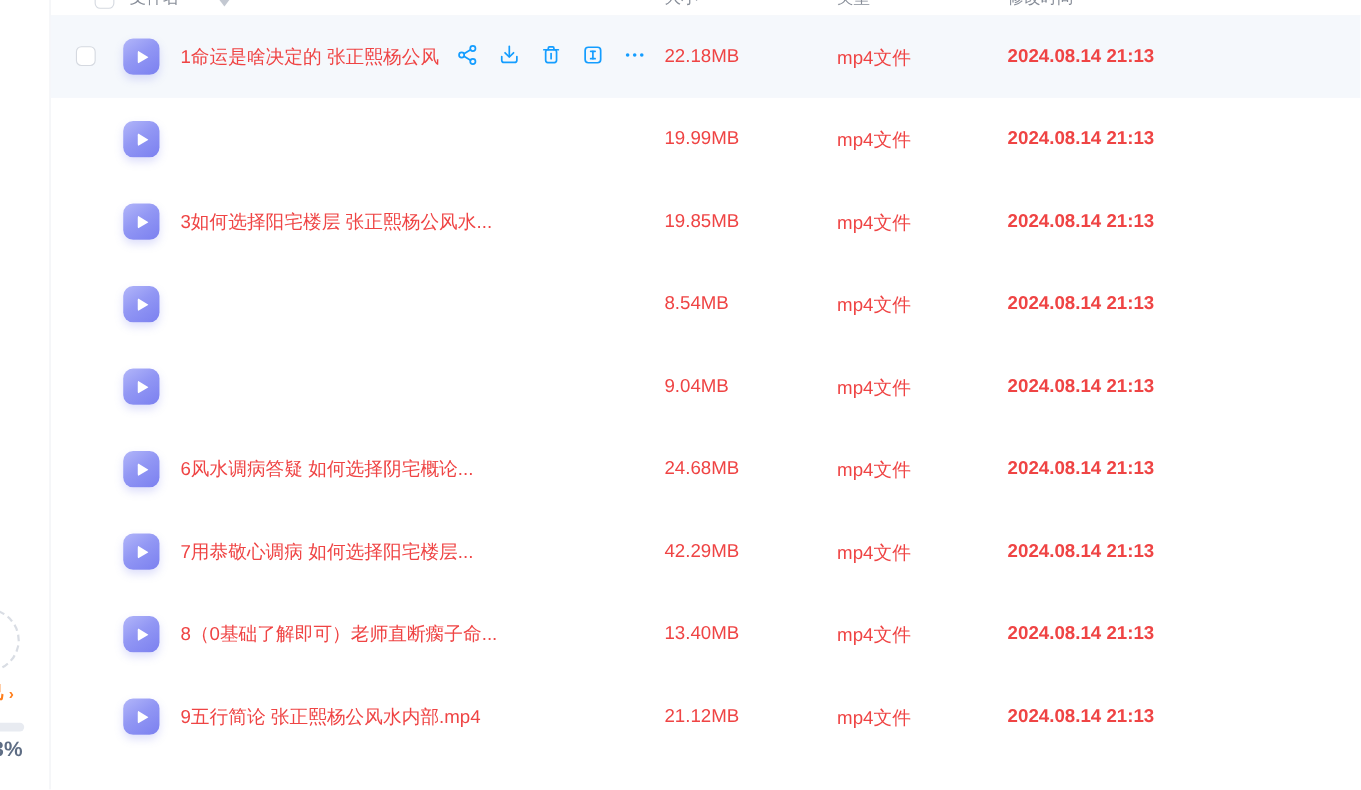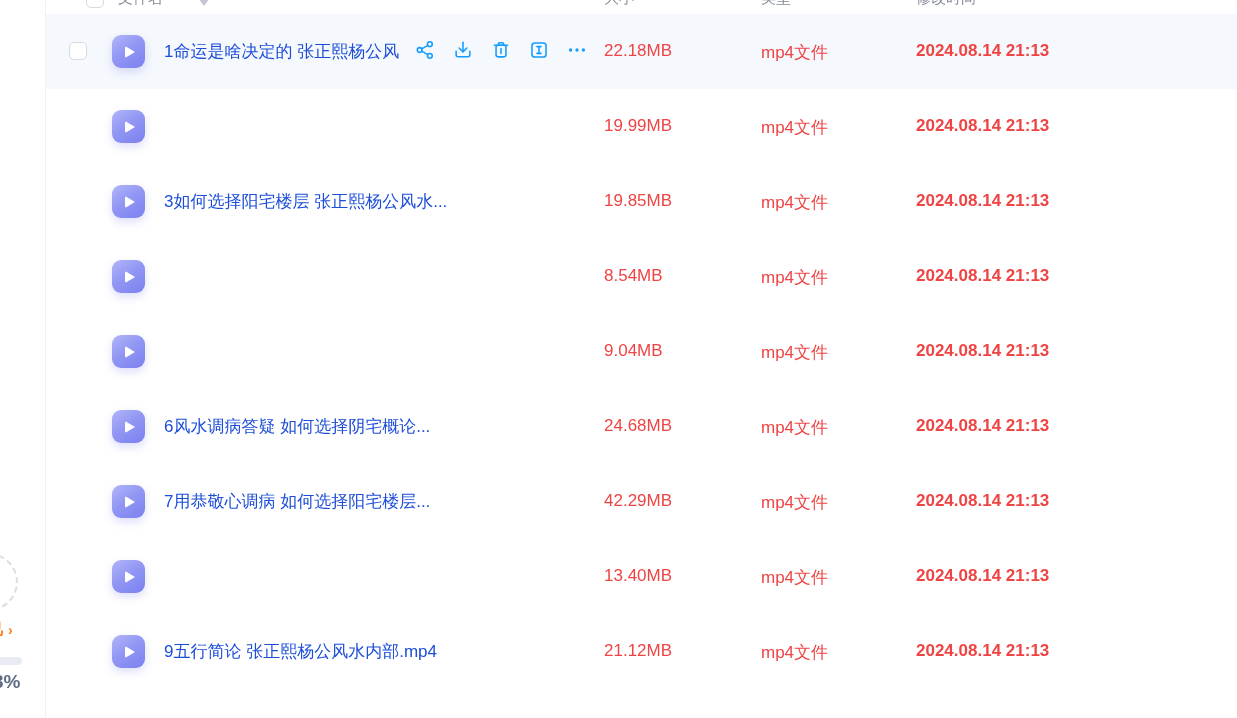--- a/index.html
+++ b/index.html
@@ -31,21 +31,21 @@
   .checkbox{position:absolute;left:23px;top:28px;width:18px;height:18px;border:1.5px solid #d5d9e0;border-radius:5px;background:#fff;box-sizing:border-box;cursor:pointer;}
   .file-icon{
     position:absolute;left:66px;top:21px;width:33px;height:33px;border-radius:9px;
     background:linear-gradient(145deg,#b2b6f9 0%,#9297f4 45%,#7b80f0 100%);
     box-shadow:0 4px 8px rgba(123,128,240,.25);
     display:flex;align-items:center;justify-content:center;
   }
   .play{width:0;height:0;border-top:6px solid transparent;border-bottom:6px solid transparent;border-left:10px solid #fff;border-radius:2px;margin-left:3px;}
   .name{
     position:absolute;left:118px;top:26px;height:24px;line-height:24px;
-    font-size:17px;color:#1d4ed8;white-space:nowrap;overflow:hidden;width:340px;cursor:pointer;
+    font-size:17px;color:#ef4444;white-space:nowrap;overflow:hidden;width:340px;cursor:pointer;
   }
   .row.hovered .name{width:245px;}
   .cell{position:absolute;top:27px;font-size:17px;color:#ef4444;white-space:nowrap;}
   .cell.size{left:558px;}
   .cell.type{left:715px;}
   .cell.date{left:870px;font-weight:bold;}
   .actions{position:absolute;left:368px;top:25px;display:flex;gap:16px;align-items:center;}
   .action-btn{width:22px;height:22px;cursor:pointer;display:inline-flex;align-items:center;justify-content:center;background:none;border:none;padding:0;}
   .action-btn svg{width:22px;height:22px;stroke:#149dff;fill:none;stroke-width:1.7;stroke-linecap:round;stroke-linejoin:round;}
   .action-btn svg .fill{fill:#149dff;stroke:none;}
@@ -184,20 +184,21 @@
         <span class="name">7用恭敬心调病 如何选择阳宅楼层...</span>
         <span class="cell size">42.29MB</span>
         <span class="cell type">mp4文件</span>
         <span class="cell date">2024.08.14 21:13</span>
       </div>
 
       <div class="row">
         <span class="file-icon">
             <span class="play"></span>
           </span>
+        <span class="name">8（0基础了解即可）老师直断瘸子命...</span>
         <span class="cell size">13.40MB</span>
         <span class="cell type">mp4文件</span>
         <span class="cell date">2024.08.14 21:13</span>
       </div>
 
       <div class="row">
         <span class="file-icon">
             <span class="play"></span>
           </span>
         <span class="name">9五行简论 张正熙杨公风水内部.mp4</span>

